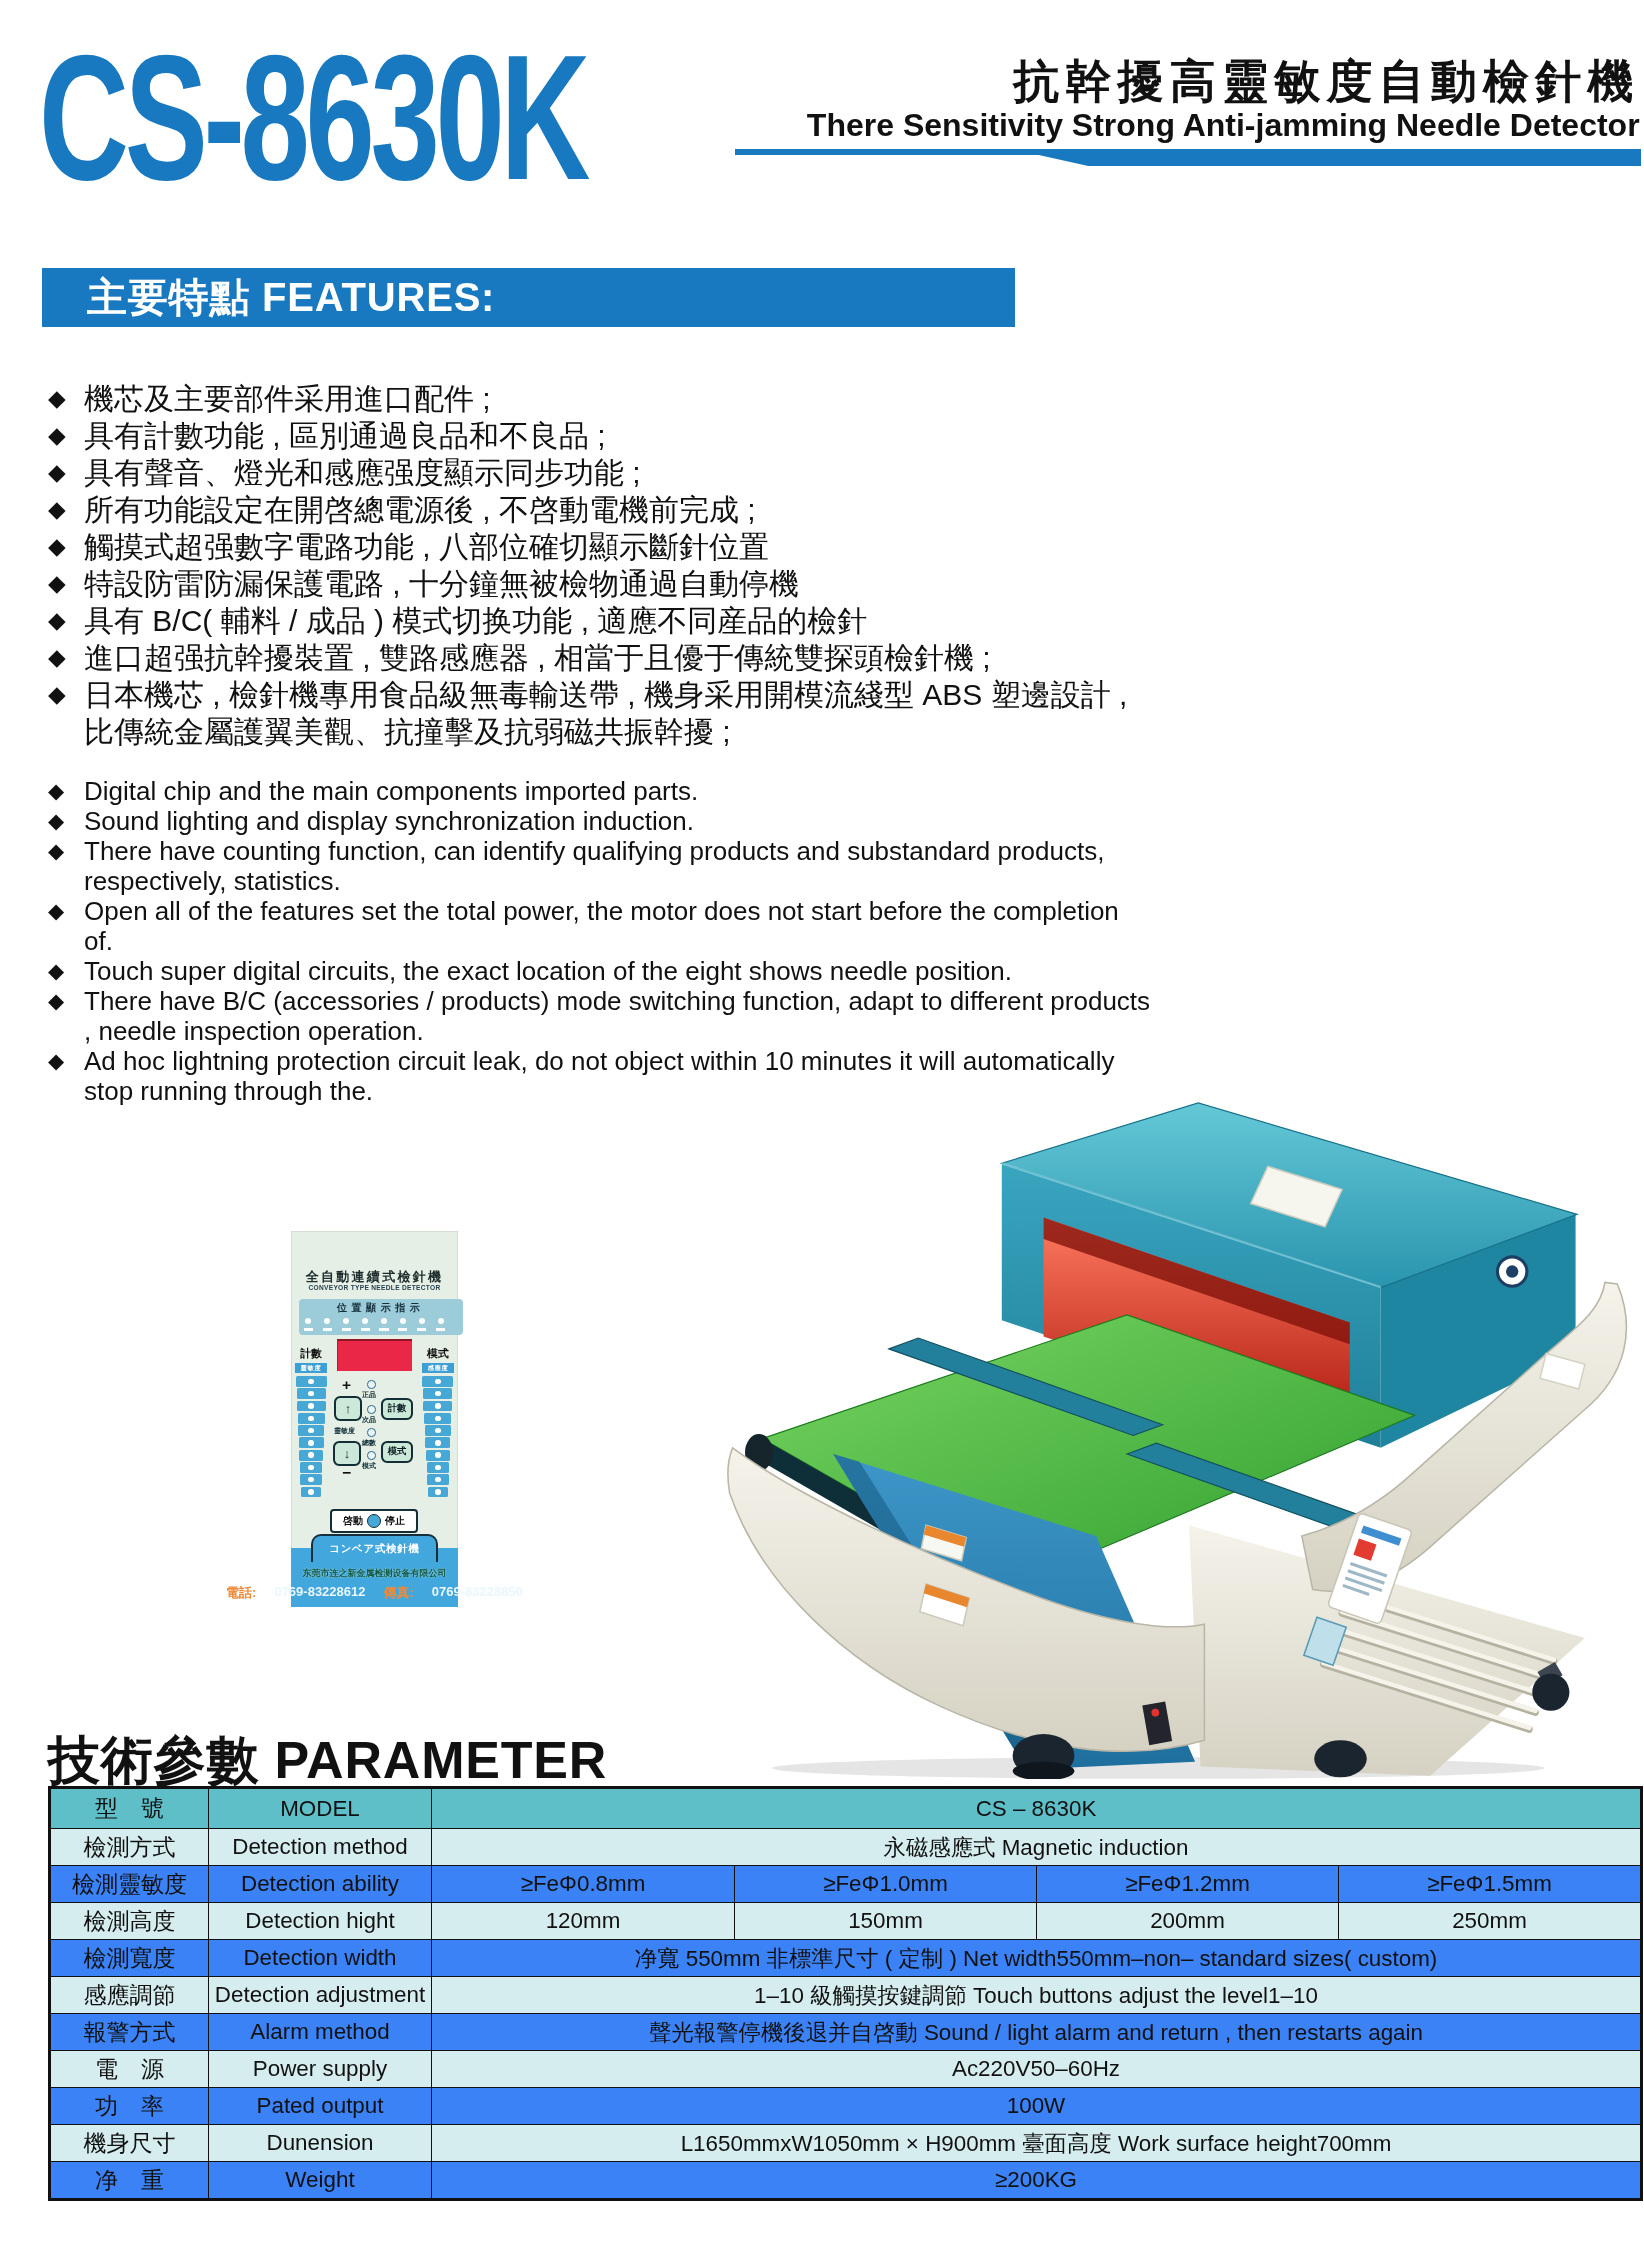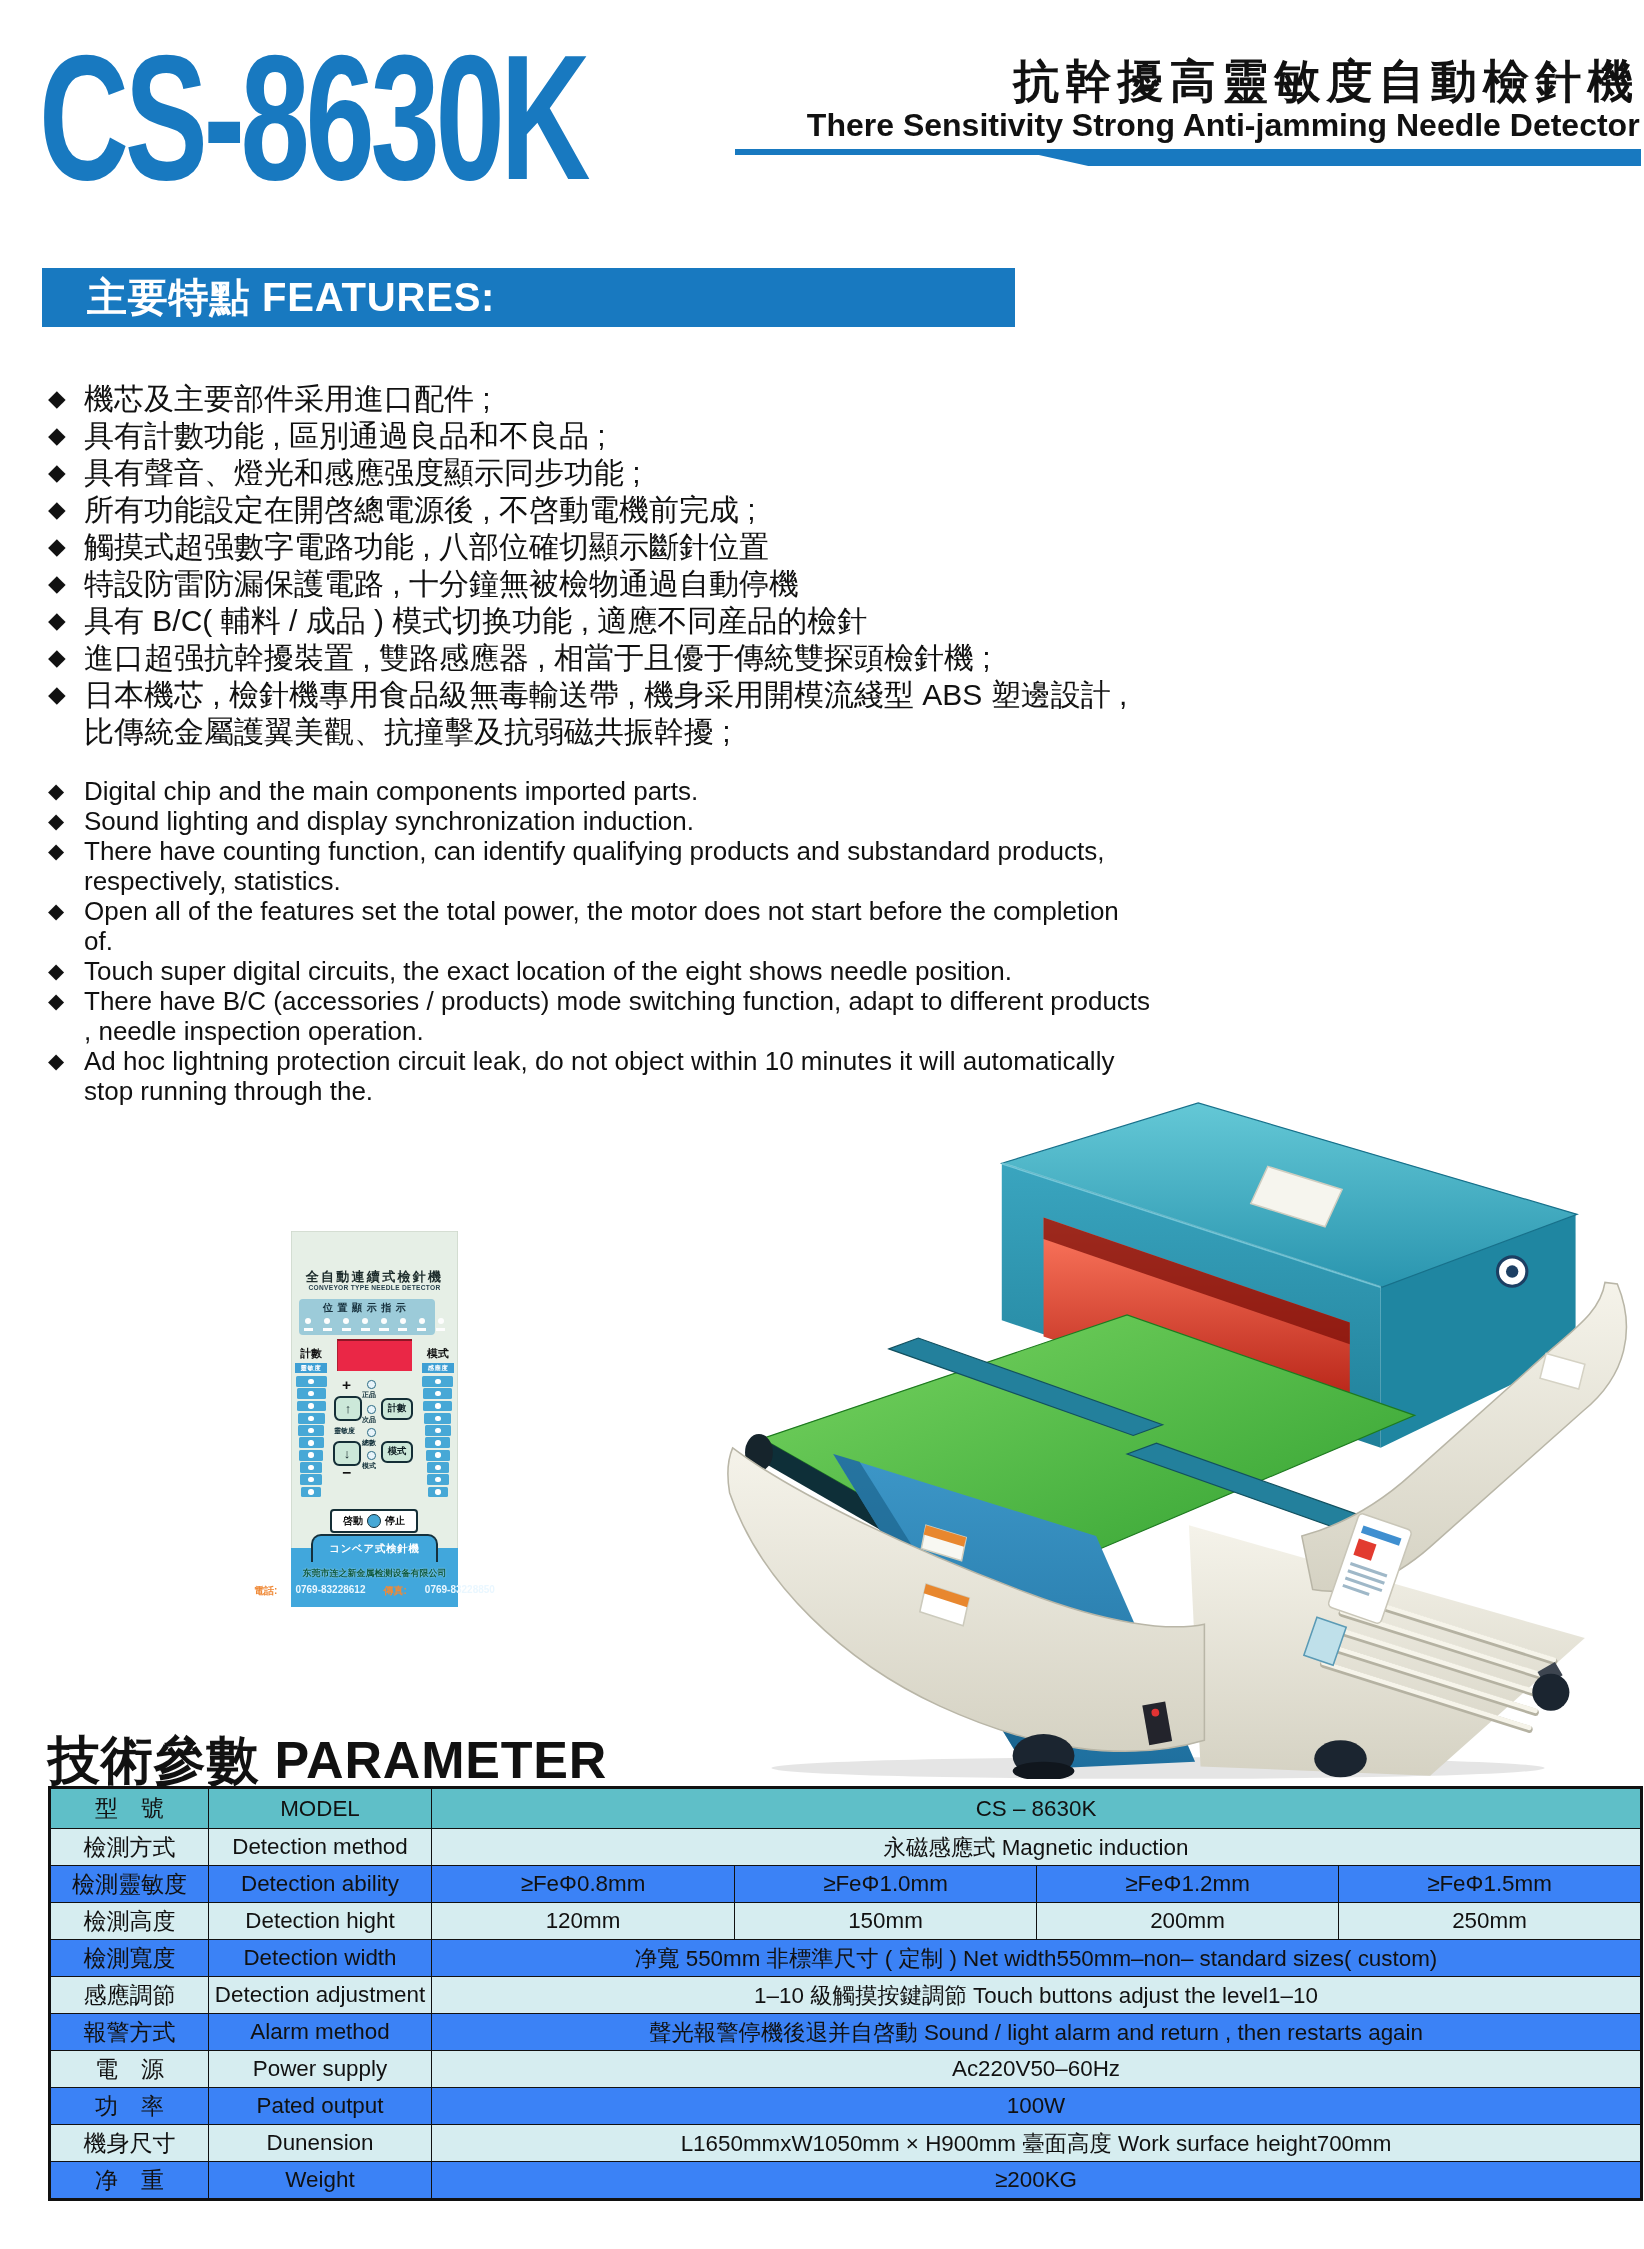--- a/index.html
+++ b/index.html
@@ -24,21 +24,21 @@
   .b-item .dia{width:36px;flex:0 0 36px;font-size:23px;}
   .bullets-en .b-item .dia{font-size:21px;}
   .b-item .txt{flex:1;}
 
   
   .panel{left:291px;top:1231px;width:167px;height:376px;background:#e6efe6;
          box-shadow:0 0 0 0.8px #cfd9cd inset;font-family:"Liberation Sans","DejaVu Sans",sans-serif;}
   .panel .abs{position:absolute;}
   .p-title-zh{top:37px;width:100%;text-align:center;font-size:13px;font-weight:bold;letter-spacing:2.3px;color:#1c2b2b;white-space:nowrap;}
   .p-title-en{top:53px;width:100%;text-align:center;font-size:6.6px;font-weight:bold;color:#27414d;letter-spacing:0.3px;white-space:nowrap;}
-  .p-band{left:7.7px;top:68px;width:136px;height:36px;background:#9ccbd9;border-radius:3.9px;}
+  .p-band{left:7.7px;top:68px;width:164px;height:36px;background:#9ccbd9;border-radius:3.9px;}
   .p-band-title{top:2.3px;width:100%;text-align:center;font-size:10px;font-weight:bold;letter-spacing:4.6px;color:#16303c;white-space:nowrap;}
   .p-dots{top:18.6px;left:6.2px;width:139px;display:flex;justify-content:space-between;}
   .p-dots i{width:6.2px;height:6.2px;border-radius:50%;background:#fdfdfd;}
   .p-dashes{top:29px;left:5.4px;width:141px;display:flex;justify-content:space-between;}
   .p-dashes i{width:9.3px;height:3.1px;background:#fdfdfd;}
   .p-cnt-lb{left:9.3px;top:116px;font-size:10.8px;font-weight:bold;}
   .p-mode-lb{right:9.3px;top:116px;font-size:10.8px;font-weight:bold;}
   .p-display{left:46px;top:108px;width:74px;height:30px;background:#ea2746;border-top:2.3px solid #8e1626;border-left:1.5px solid #b01d32;}
   .p-sc-lb{top:132px;width:32px;height:10px;background:#3e9fd4;color:#fff;font-size:6.2px;font-weight:bold;
            text-align:center;line-height:10px;letter-spacing:0.8px;}
@@ -55,21 +55,21 @@
   .p-sign{font-size:15.5px;font-weight:bold;}
   .startbar{left:39px;top:278px;width:88px;height:24px;background:#ffffff;border:2.3px solid #142e36;border-radius:3.9px;
             display:flex;gap:3.9px;align-items:center;justify-content:center;font-size:10px;font-weight:bold;box-sizing:border-box;}
   .startbar .circ{width:14px;height:14px;border-radius:50%;background:#47a8d6;border:1.5px solid #14303a;box-sizing:border-box;}
   .pblue{left:0;top:317px;width:167px;height:59px;background:#41a7dc;}
   .ptab{left:20px;top:-14px;width:127px;height:28px;background:#41a7dc;border:2.3px solid #15303c;border-bottom:none;
         border-radius:10px 10px 0 0;display:flex;align-items:center;justify-content:center;
         color:#fff;font-weight:bold;font-size:10.4px;letter-spacing:0.8px;box-sizing:border-box;white-space:nowrap;}
   .pcompany{top:18.6px;width:100%;text-align:center;font-size:9px;font-weight:bold;color:#0d5a40;
             text-shadow:0 0 1.5px #bfe6ff;white-space:nowrap;}
-  .pphone{top:36px;width:100%;display:flex;justify-content:center;gap:18px;font-size:10px;font-weight:bold;white-space:nowrap;}
+  .pphone{top:36px;width:100%;display:flex;justify-content:center;gap:18px;font-size:13px;font-weight:bold;white-space:nowrap;}
   .pphone .lb{color:#f08a38;}
   .pphone .no{color:#eaf7ff;}
 
   
   .machine{left:694px;top:1092px;width:945px;height:687px;}
 
   
   .param-heading{left:48px;top:1726px;font-size:52px;font-weight:bold;letter-spacing:0.8px;white-space:nowrap;}
   table.param{position:absolute;left:48px;top:1786px;width:1593px;border-collapse:collapse;table-layout:fixed;
               border:3.1px solid #111;}

